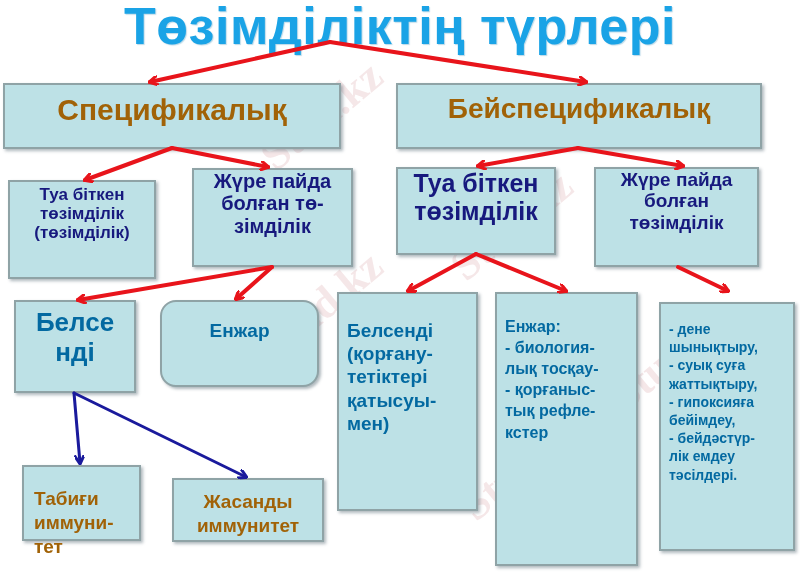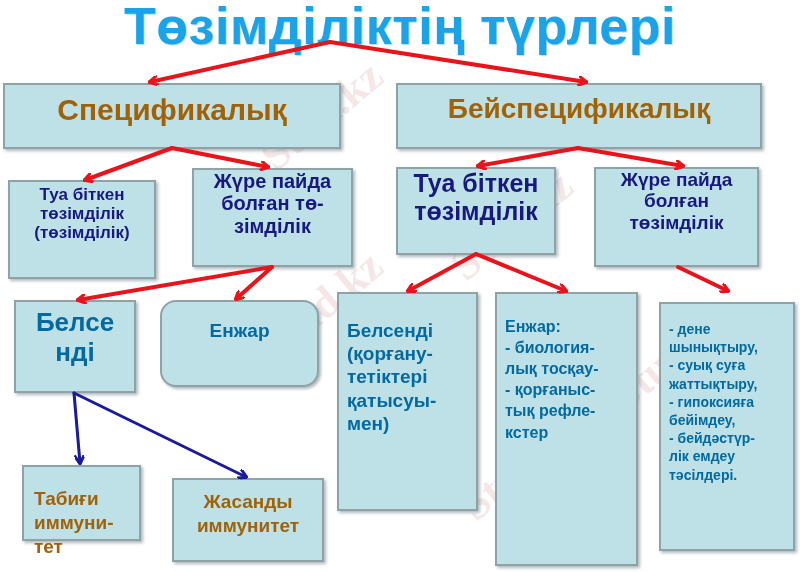--- a/index.html
+++ b/index.html
@@ -89,21 +89,21 @@
   <div>- бейдәстүр-</div>
   <div>лік емдеу</div>
   <div>тәсілдері.</div>
 </div>
 
 <div class="box dark-red left-align" style="left:22px;top:465px;width:119px;height:76px;font-size:19px;padding:20px 0 0 10px;line-height:1.25;">
   <div>Табиғи</div>
   <div>иммуни-</div>
   <div>тет</div>
 </div>
-<div class="box dark-red" style="left:172px;top:478px;width:152px;height:84px;font-size:19px;padding-top:10px;line-height:1.25;">
+<div class="box dark-red" style="left:172px;top:478px;width:152px;height:64px;font-size:19px;padding-top:10px;line-height:1.25;">
   <div>Жасанды</div>
   <div>иммунитет</div>
 </div>
 
 <svg class="arrows" viewBox="0 0 800 572">
   <defs>
     <marker id="headR" markerWidth="10" markerHeight="10" refX="8" refY="5" orient="auto" markerUnits="userSpaceOnUse">
       <path d="M0,0 L9,5 L0,10" fill="none" stroke="#e8141b" stroke-width="3"></path>
     </marker>
     <marker id="headB" markerWidth="10" markerHeight="10" refX="8" refY="5" orient="auto" markerUnits="userSpaceOnUse">

